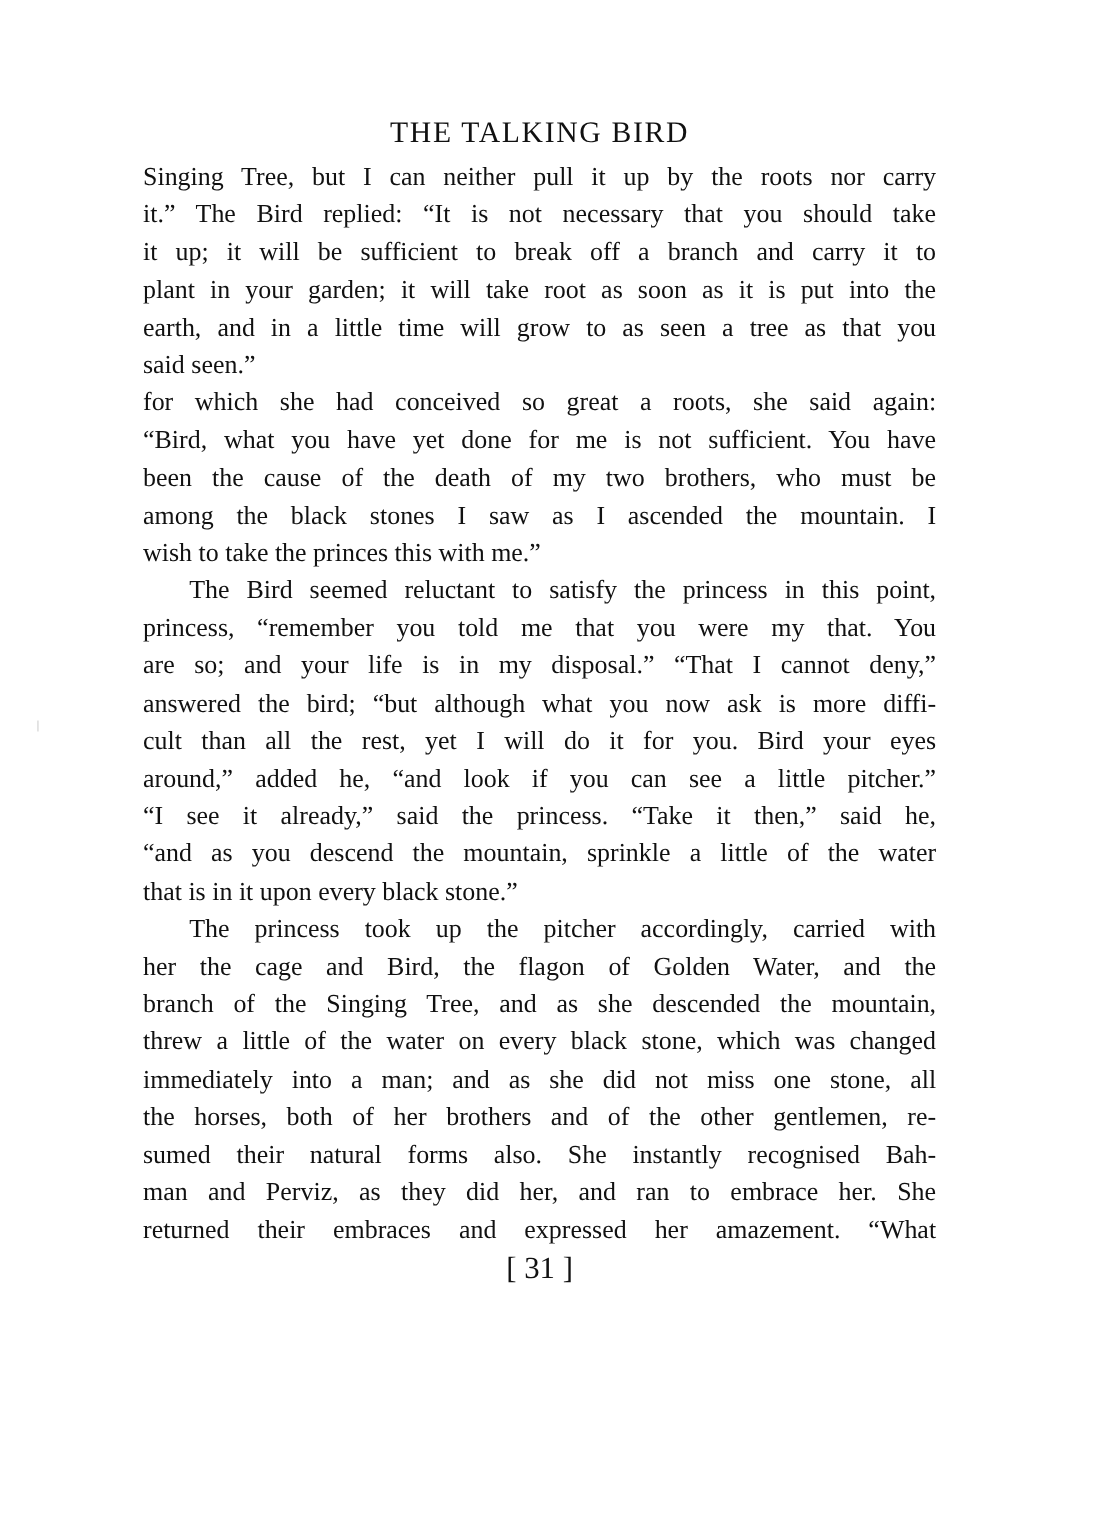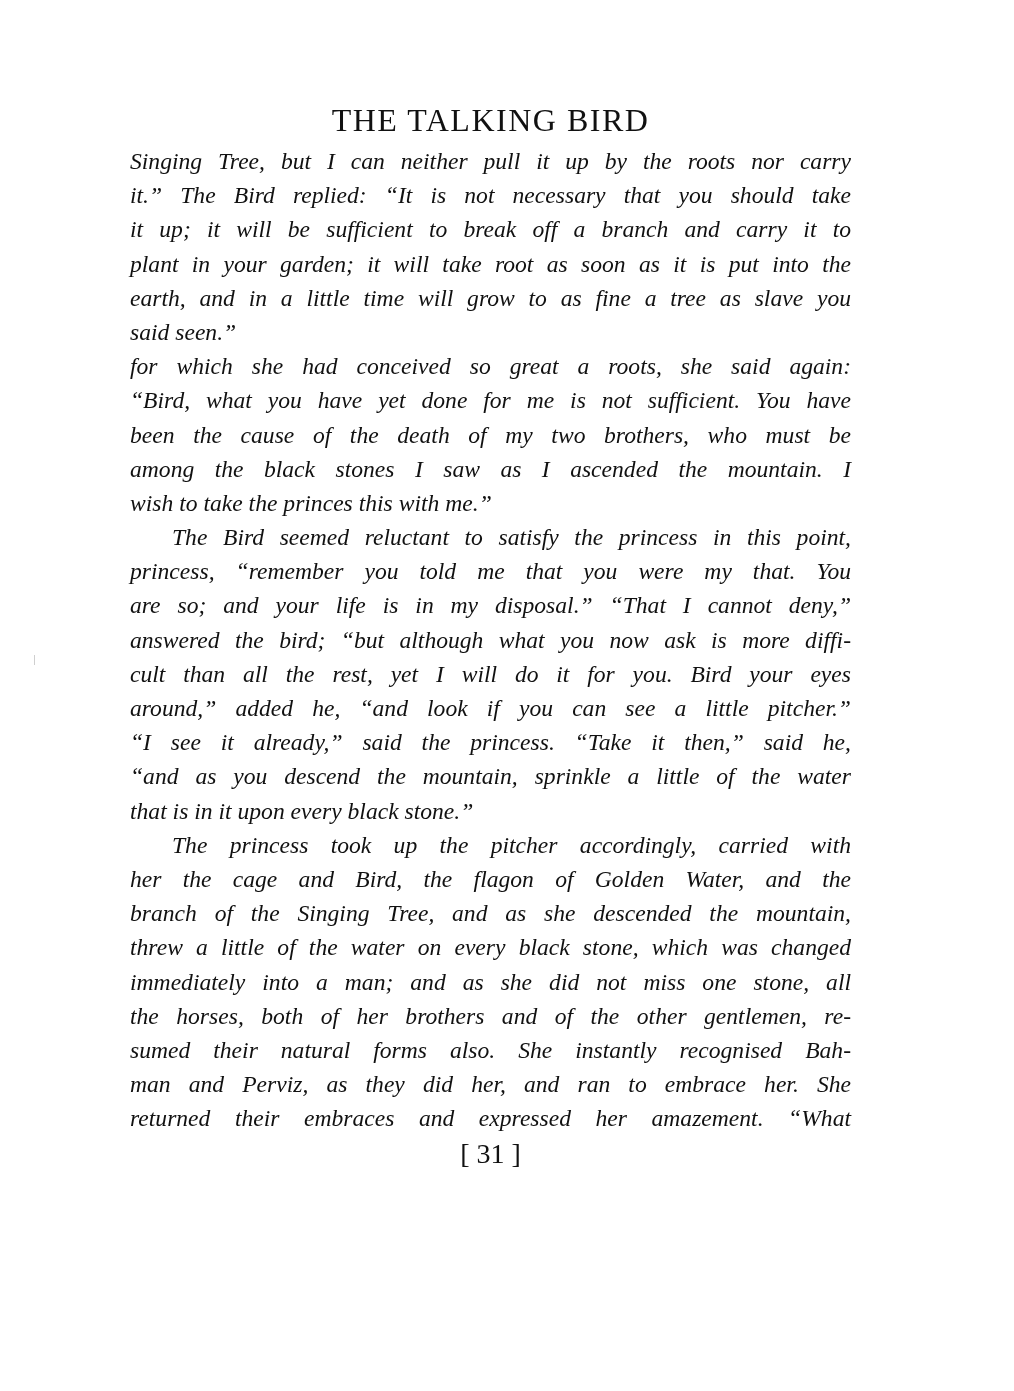--- a/index.html
+++ b/index.html
@@ -16,36 +16,35 @@
       font-family: "DejaVu Serif", "Liberation Serif", serif;
     }
     .page {
       position: absolute;
       left: 130px;
       top: 100px;
       width: 721px;
     }
     .running-head {
       text-align: center;
-      font-size: 32px;
+      font-size: 27px;
       letter-spacing: 1.5px;
       line-height: 40px;
       height: 44px;
       font-family: "Liberation Serif", "DejaVu Serif", serif;
     }
     .line {
       display: block;
       font-size: 23.6px;
       line-height: 34.2px;
       height: 34.2px;
       white-space: nowrap;
       text-align: justify;
       text-align-last: justify;
       font-family: "Liberation Serif", "DejaVu Serif", serif;
-      font-style: italic;
     }
     .line.indent {
       padding-left: 42px;
     }
     .line.last {
       text-align-last: left;
     }
     .folio {
       text-align: center;
       font-size: 28px;
@@ -68,21 +67,21 @@
 <div class="margin-mark"></div>
 
 <div class="page">
   <div class="running-head">THE TALKING BIRD</div>
   <div id="body-text">
       <div>
         <span class="line">Singing Tree, but I can neither pull it up by the roots nor carry</span>
         <span class="line">it.”  The Bird replied: “It is not necessary that you should take</span>
         <span class="line">it up; it will be sufficient to break off a branch and carry it to</span>
         <span class="line">plant in your garden; it will take root as soon as it is put into the</span>
-        <span class="line">earth, and in a little time will grow to as fine a tree as slave you</span>
+        <span class="line">earth, and in a little time will grow to as seen a tree as that you</span>
         <span class="line last">said seen.”</span>
       </div>
       <div>
         <span class="line">for which she had conceived so great a roots, she said again:</span>
         <span class="line">“Bird, what you have yet done for me is not sufficient.  You have</span>
         <span class="line">been the cause of the death of my two brothers, who must be</span>
         <span class="line">among the black stones I saw as I ascended the mountain.  I</span>
         <span class="line last">wish to take the princes this with me.”</span>
       </div>
       <div>

